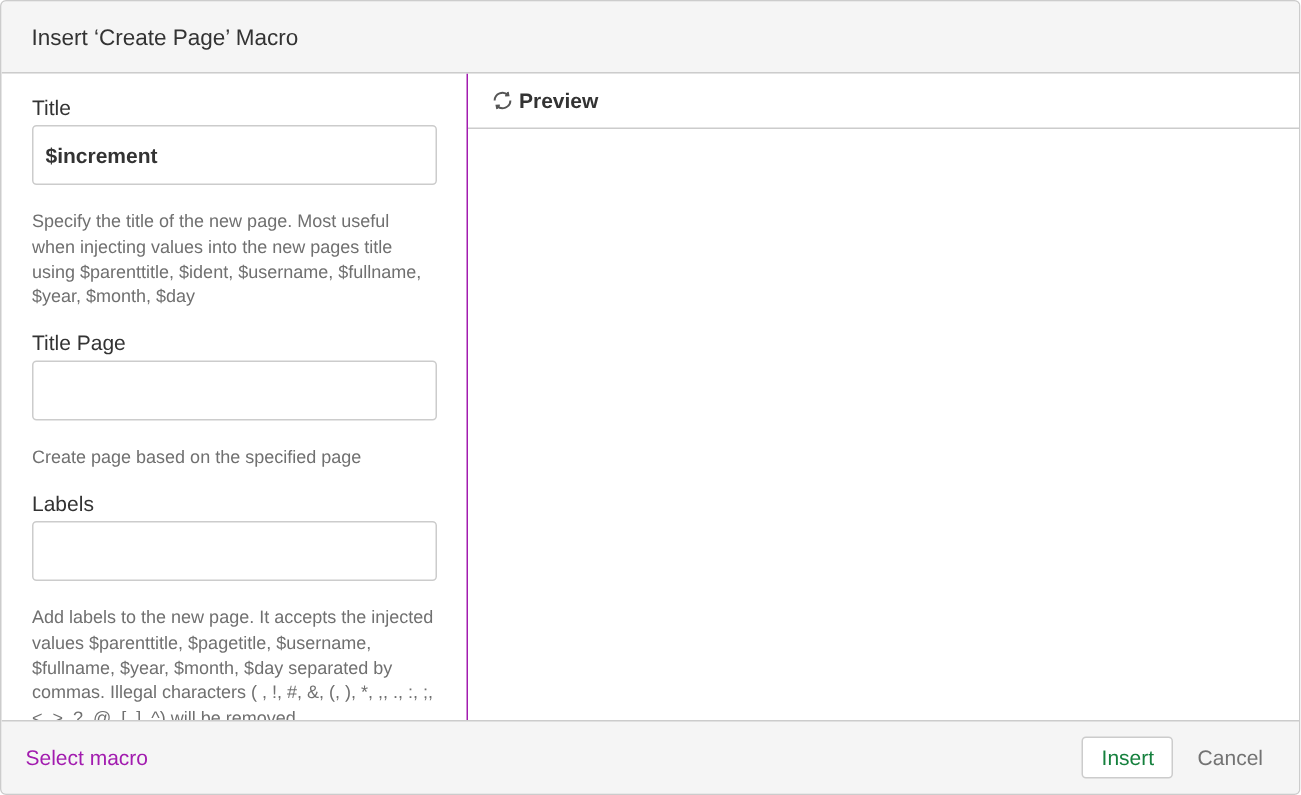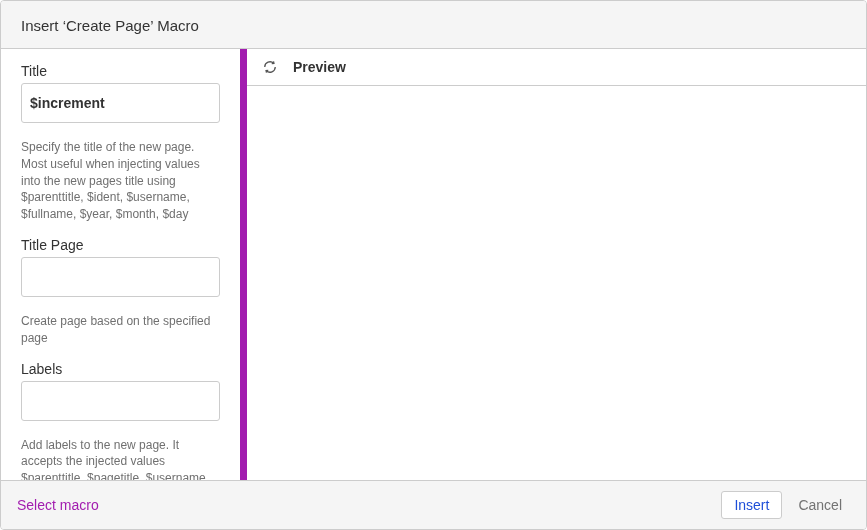--- a/index.html
+++ b/index.html
@@ -30,36 +30,36 @@
     font-weight: 400;
     color: #333;
     margin: 0;
   }
   .dialog-body {
     flex: 1;
     display: flex;
     overflow: hidden;
   }
   .left-pane {
-    width: 246px;
-    border-right: 7px solid #a21caf;
+    width: 311px;
+    border-right: 1px solid #a21caf;
     padding: 14px 20px 0 20px;
     overflow-y: auto;
   }
   .right-pane {
     flex: 1;
     display: flex;
     flex-direction: column;
   }
   .preview-header {
     display: flex;
     align-items: center;
     padding: 10px 16px;
     border-bottom: 1px solid #ccc;
-    gap: 16px;
+    gap: 4px;
   }
   .preview-label {
     font-weight: 600;
     color: #333;
     font-size: 14px;
   }
   .refresh-icon svg {
     width: 14px;
     height: 14px;
     display: block;
@@ -108,21 +108,21 @@
   .btn {
     font-size: 14px;
     padding: 5px 12px;
     border-radius: 3px;
     cursor: pointer;
     margin-left: 8px;
   }
   .btn-primary {
     background: #fff;
     border: 1px solid #ccc;
-    color: #1d4ed8;
+    color: #15803d;
   }
   .btn-link {
     background: transparent;
     border: none;
     color: #737373;
     padding: 5px 8px;
   }
   
   .left-pane::-webkit-scrollbar { width: 8px; }
   .left-pane::-webkit-scrollbar-thumb { background: #ddd; border-radius: 4px; }

